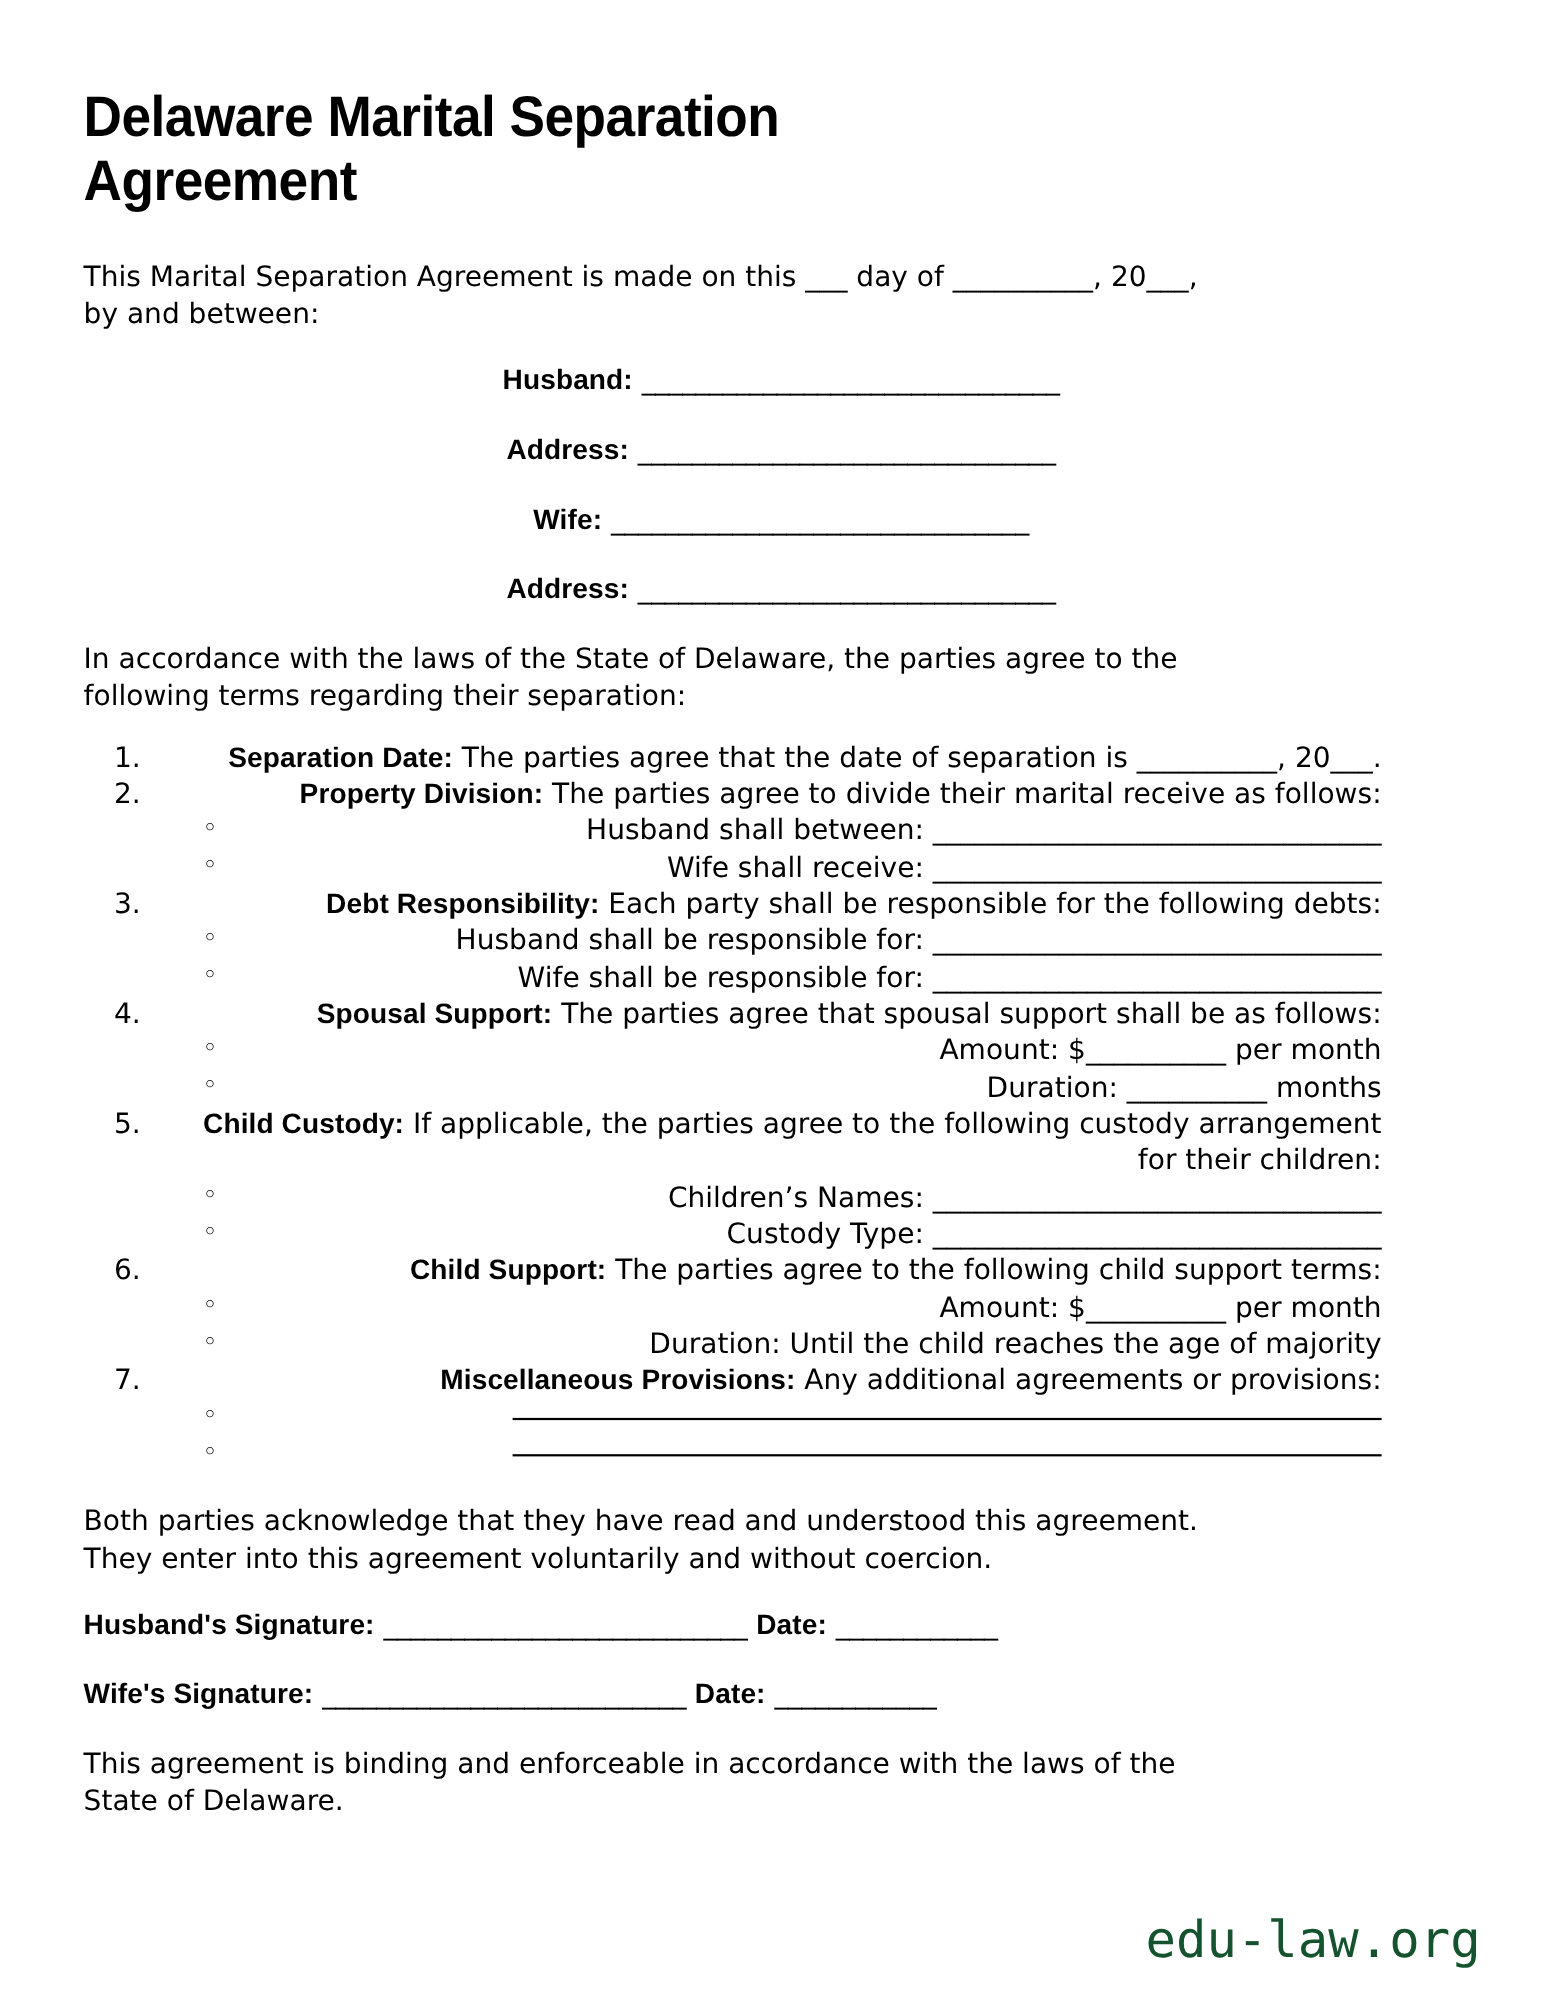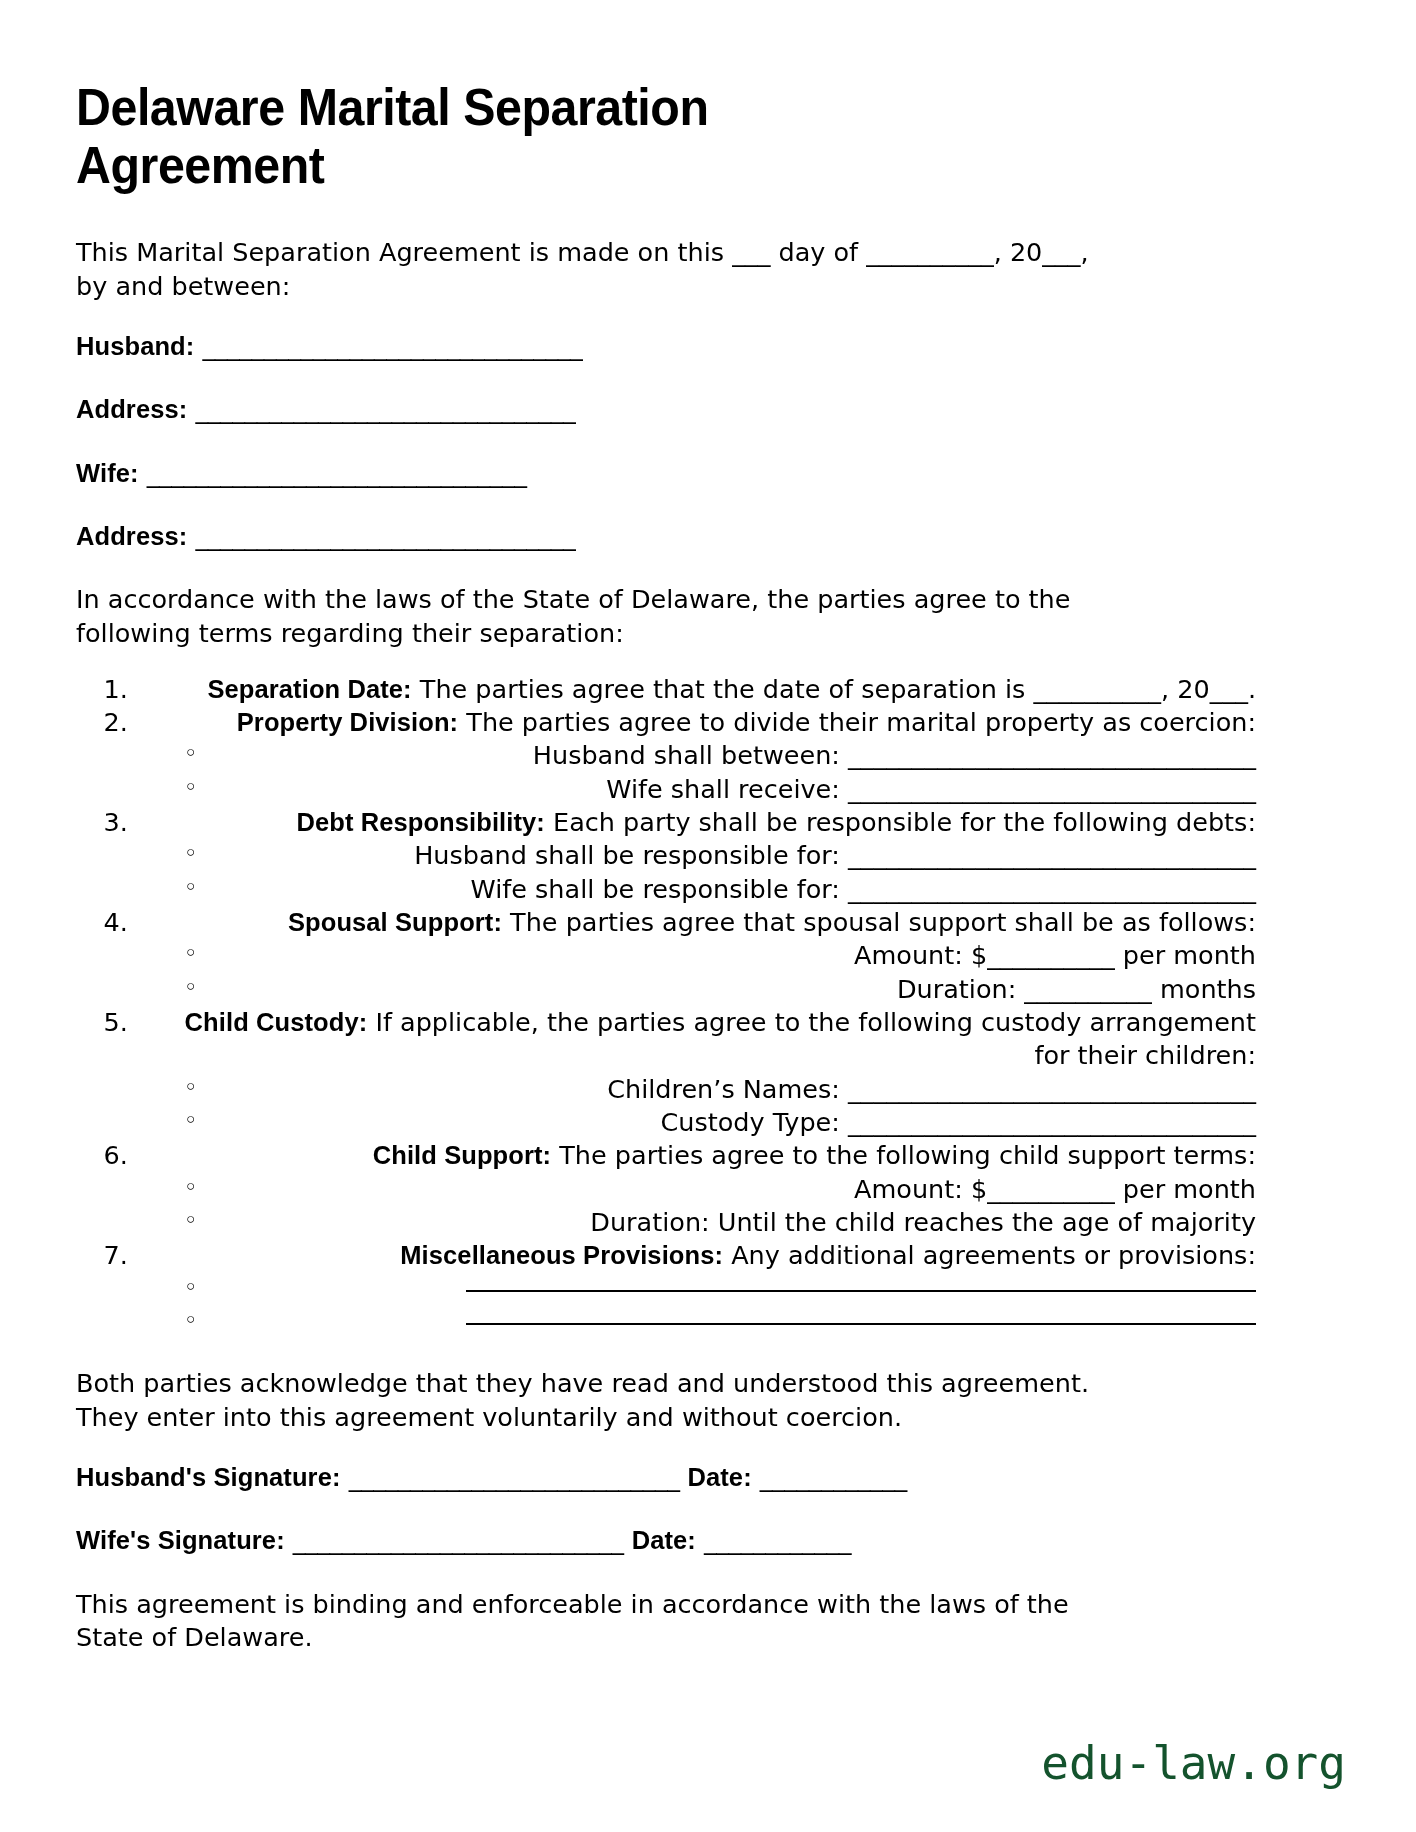--- a/index.html
+++ b/index.html
@@ -39,21 +39,21 @@
   
   .para {
     font-size: 25.5px;
     line-height: 1.33;
     margin: 0 0 26px 0;
     max-width: 1045px;
   }
   .para.tight { margin-bottom: 22px; }
 
   
-  .party-block { margin: 0 0 22px 0; }
+  .party-block { margin: 0 0 22px 0; text-align: center; }
   .party-row {
     font-size: 25.5px;
     line-height: 1.3;
     margin: 0 0 30px 0;
     white-space: nowrap;
   }
   .lbl-b {
     font-family: "Liberation Sans Narrow", "Liberation Sans", sans-serif;
     font-weight: bold;
     letter-spacing: 0.1px;
@@ -140,21 +140,21 @@
     <div class="party-row">
       <span class="lbl-b">Address:</span>
       <span class="blank">_______________________________</span>
     </div>
   </div>
 
   <p class="para tight">In accordance with the laws of the State of Delaware, the parties agree to the following terms regarding their separation:</p>
 
   <ol class="terms" id="terms-list">
       <li><span class="lbl-b">Separation Date:</span><span> The parties agree that the date of separation is __________, 20___.</span></li>
-      <li><span class="lbl-b">Property Division:</span><span> The parties agree to divide their marital property as coercion:</span><ul class="sub">
+      <li><span class="lbl-b">Property Division:</span><span> The parties agree to divide their marital receive as follows:</span><ul class="sub">
           <li><span>Husband shall between: ________________________________</span></li>
           <li><span>Wife shall receive: ________________________________</span></li>
         </ul></li>
       <li><span class="lbl-b">Debt Responsibility:</span><span> Each party shall be responsible for the following debts:</span><ul class="sub">
           <li><span>Husband shall be responsible for: ________________________________</span></li>
           <li><span>Wife shall be responsible for: ________________________________</span></li>
         </ul></li>
       <li><span class="lbl-b">Spousal Support:</span><span> The parties agree that spousal support shall be as follows:</span><ul class="sub">
           <li><span>Amount: $__________ per month</span></li>
           <li><span>Duration: __________ months</span></li>

